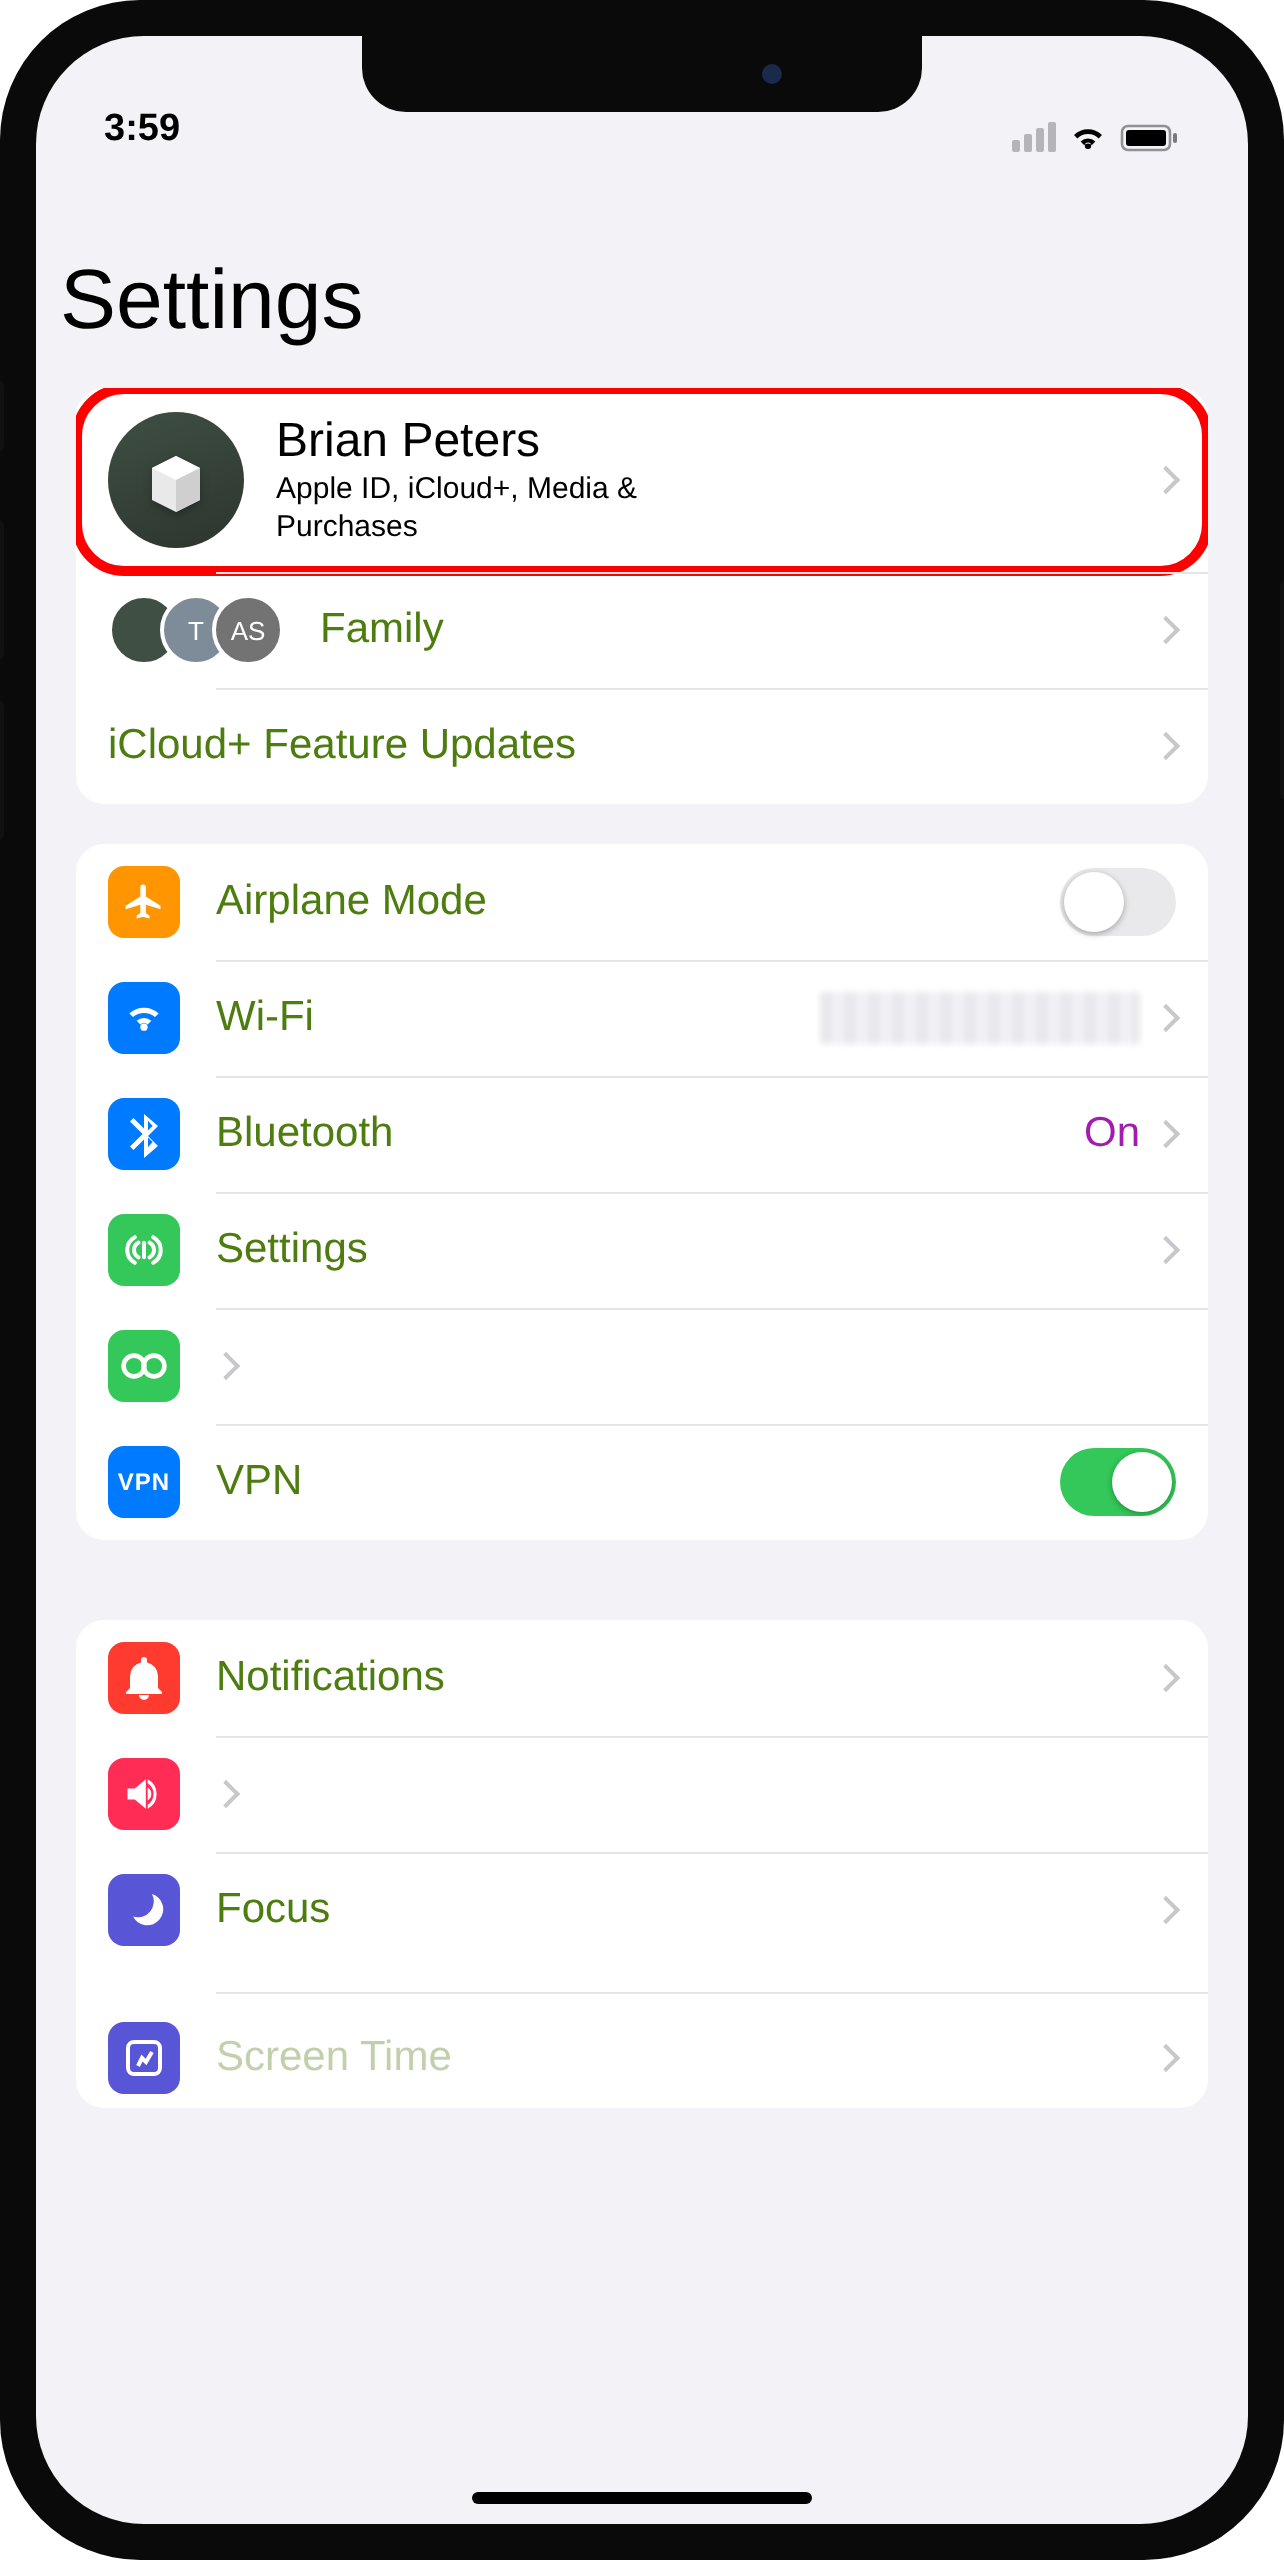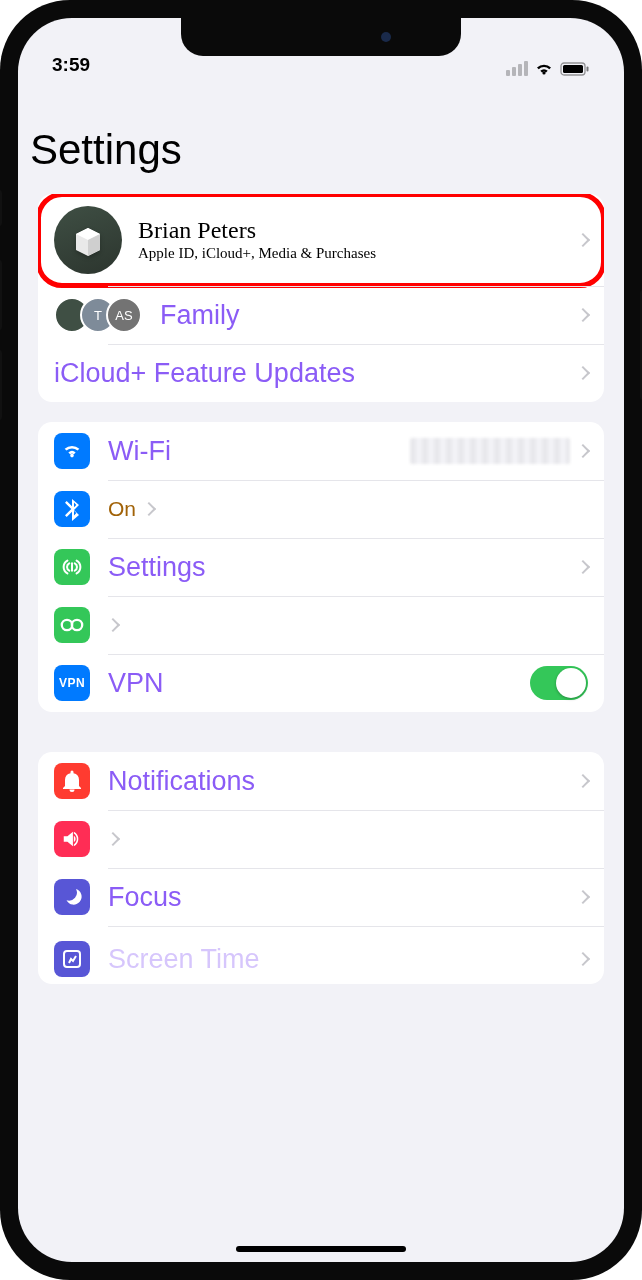--- a/index.html
+++ b/index.html
@@ -70,22 +70,22 @@
   }
   .row + .row::before {
     content:""; position:absolute; top:0; left:70px; right:0;
     height:1px; background:#e5e5ea;
   }
   .row .icon {
     width: 36px; height: 36px; border-radius: 8px;
     display:flex; align-items:center; justify-content:center;
     margin-right: 18px; flex-shrink:0; color:#fff; font-weight:600;
   }
-  .row .label { font-size: 27px; color:#8b5cf6; flex:1; }
-  .row .detail { font-size: 21px; color:#a16207; margin-right:8px; }
+  .row .label { font-size: 21px; color:#4d7c0f; flex:1; }
+  .row .detail { font-size: 21px; color:#a21caf; margin-right:8px; }
   .chevron {
     width: 10px; height: 10px;
     border-right: 2.5px solid #c7c7cc;
     border-top: 2.5px solid #c7c7cc;
     transform: rotate(45deg);
     flex-shrink:0;
   }
   .toggle {
     width: 58px; height: 34px; border-radius: 17px;
     background:#e9e9eb; position:relative; flex-shrink:0;
@@ -93,21 +93,21 @@
   .toggle .knob{
     position:absolute; top:2px; left:2px;
     width:30px; height:30px; border-radius:50%;
     background:#fff; box-shadow:0 1px 3px rgba(0,0,0,.3);
     transition:left .15s;
   }
   .toggle.on{ background:#34c759; }
   .toggle.on .knob{ left:26px; }
 
   
-  .profile-row { min-height: 92px; font-family: Liberation Serif, serif; }
+  .profile-row { min-height: 92px; }
   .avatar {
     width: 68px; height: 68px; border-radius: 50%;
     background: linear-gradient(160deg,#3f4f44 0%, #2c352e 100%);
     margin-right: 16px; flex-shrink:0;
     display:flex; align-items:center; justify-content:center;
   }
   .avatar svg{ filter: drop-shadow(0 2px 2px rgba(0,0,0,.25)); }
   .profile-text .name{ font-size:24px; color:#000; font-weight:400;}
   .profile-text .sub { font-size:15px; color:#000; max-width: 240px; line-height:1.3;}
   .highlight-ring{
@@ -210,38 +210,50 @@
       </div>
 
       <div class="row no-icon">
         <span class="label">iCloud+ Feature Updates</span>
         <span class="chevron"></span>
       </div>
     </div>
 
     <div class="group">
 
+      <div class="row">
+        <span class="icon" style="background:#ff9500;">
+          <svg width="22" height="22" viewBox="0 0 24 24" fill="#fff">
+              <path d="M21 14l-8-5V4a1.5 1.5 0 00-3 0v5l-8 5v2l8-2.5V18l-2 1.5V21l3.5-1 3.5 1v-1.5L13 18v-4.5l8 2.5v-2z"></path>
+            </svg>
+        </span>
+        <span class="label">Airplane Mode</span>
+        <span class="toggle">
+            <span class="knob"></span>
+          </span>
+      </div>
 
       <div class="row">
         <span class="icon" style="background:#007aff;">
           <svg width="22" height="22" viewBox="0 0 24 24" fill="#fff">
               <path d="M12 19a2 2 0 100-4 2 2 0 000 4zM4 9.5a12 12 0 0116 0l-2 2a9.2 9.2 0 00-12 0l-2-2zm4 4a6.3 6.3 0 018 0l-2 2a3.4 3.4 0 00-4 0l-2-2z"></path>
             </svg>
         </span>
         <span class="label">Wi-Fi</span>
         <span class="blur-box"></span>
         <span class="chevron"></span>
       </div>
 
       <div class="row">
         <span class="icon" style="background:#007aff;">
           <svg width="20" height="24" viewBox="0 0 16 24" fill="#fff">
               <path d="M8 0v9.2L2.7 4 1 5.7 7.3 12 1 18.3 2.7 20 8 14.8V24l7-6-5-5 5-5-7-6zm2 5.4L12.3 8 10 10.3V5.4zm0 13.2v-4.9L12.3 16 10 18.6z"></path>
             </svg>
         </span>
+        <span class="label">Bluetooth</span>
         <span class="detail">On</span>
         <span class="chevron"></span>
       </div>
 
       <div class="row">
         <span class="icon" style="background:#34c759;">
           <svg width="22" height="22" viewBox="0 0 24 24" fill="none" stroke="#fff" stroke-width="2.2" stroke-linecap="round">
               <path d="M12 8v8"></path>
               <path d="M7 5a8 8 0 000 14"></path>
               <path d="M17 5a8 8 0 010 14"></path>
@@ -295,21 +307,21 @@
       <div class="row">
         <span class="icon" style="background:#5856d6;">
           <svg width="20" height="20" viewBox="0 0 20 20" fill="#fff">
               <path d="M14 2a8 8 0 01-9.5 11.3A8 8 0 1014 2z"></path>
             </svg>
         </span>
         <span class="label">Focus</span>
         <span class="chevron"></span>
       </div>
 
-      <div class="row" style="height:20px; overflow:hidden; padding-top:8px; padding-bottom:0;">
+      <div class="row" style="height:20px; overflow:hidden; padding-top:8px; padding-bottom:0;margin-top:12px;">
         <span class="icon" style="background:#5856d6;">
           <svg width="20" height="20" viewBox="0 0 20 20" fill="#fff">
               <rect x="2" y="2" width="16" height="16" rx="3" fill="none" stroke="#fff" stroke-width="2"></rect>
               <path d="M7 14l2-4 2 2 3-5" stroke="#fff" stroke-width="2" fill="none"></path>
             </svg>
         </span>
         <span class="label" style="opacity:.35;">Screen Time</span>
         <span class="chevron"></span>
       </div>
     </div>

